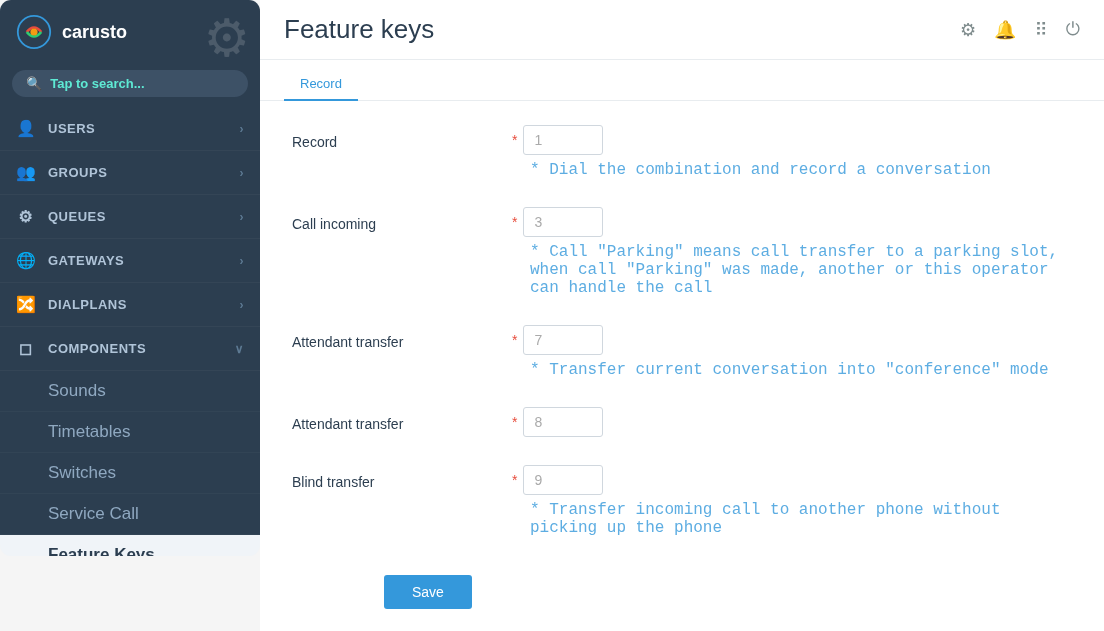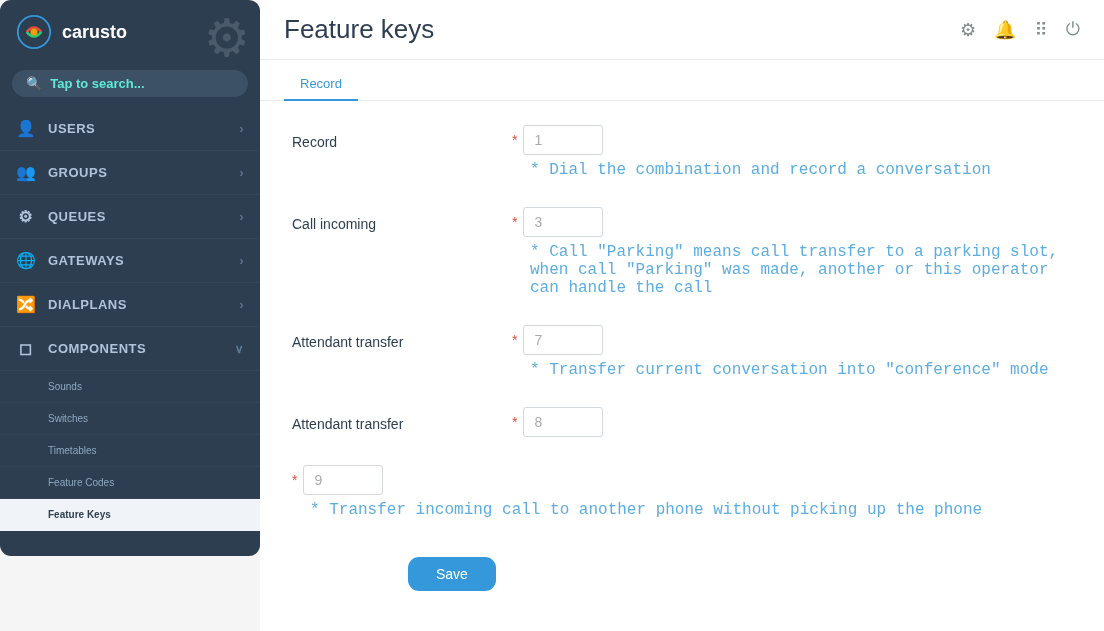--- a/index.html
+++ b/index.html
@@ -81,21 +81,21 @@
       border-bottom: 1px solid rgba(255,255,255,0.04);
       justify-content: space-between;
     }
 
     .sub-nav-item {
       display: flex;
       align-items: flex-start;
       padding: 10px 16px 10px 48px;
       cursor: pointer;
       color: #8fa8c0;
-      font-size: 10px;
+      font-size: 17px;
       border-bottom: 1px solid rgba(255,255,255,0.03);
     }
     .sub-nav-item.active { background: #f0f4f8; color: #2c3e50; font-weight: 600; }
 
     
     .main {
       flex: 1;
       display: flex;
       flex-direction: column;
       background: #fff;
@@ -189,25 +189,25 @@
       color: #5dade2;
       margin-left: 18px;
       font-family: Liberation Mono, monospace;
     }
 
     .save-btn {
       background: #3498db;
       color: #fff;
       border: none;
       padding: 9px 28px;
-      border-radius: 11px;
+      border-radius: 3px;
       font-size: 14px;
       cursor: pointer;
       margin-top: 10px;
-      margin-left: 116px;
+      margin-left: 92px;
     }
 
     
     .logo-svg { width: 36px; height: 36px; }
   </style>
 </head>
 <body>
 
 <div class="sidebar">
   <div class="sidebar-header">
@@ -267,27 +267,27 @@
       <div class="nav-item-left">
         <span class="nav-icon">◻</span>
         <span>COMPONENTS</span>
       </div>
       <span class="nav-chevron">∨</span>
     </div>
     <div class="sub-nav-item">
       <span>Sounds</span>
     </div>
     <div class="sub-nav-item">
+      <span>Timetables</span>
+    </div>
+    <div class="sub-nav-item">
       <span>Switches</span>
     </div>
     <div class="sub-nav-item">
-      <span>Timetables</span>
-    </div>
-    <div class="sub-nav-item">
-      <span>Feature Codes</span>
+      <span>Service Call</span>
     </div>
     <div class="sub-nav-item active">
       <span>Feature Keys</span>
     </div>
   </div>
 </div>
 
 <div class="main">
   <div class="main-header">
     <h1 class="page-title">Feature keys</h1>
@@ -357,20 +357,23 @@
       <div class="form-field-col">
         <div class="form-input-row">
           <span class="required-star">*</span>
           <input class="form-input" type="text" value="8" style="">
         </div>
       </div>
     </div>
 
     
     <div class="form-row">
+      <div class="form-label-col">
+        <span class="form-label">Blind transfer</span>
+      </div>
       <div class="form-field-col">
         <div class="form-input-row">
           <span class="required-star">*</span>
           <input class="form-input" type="text" value="9" style="">
         </div>
         <span class="form-hint">* Transfer incoming call to another phone without picking up the phone</span>
       </div>
     </div>
 
     <button class="save-btn">Save</button>

